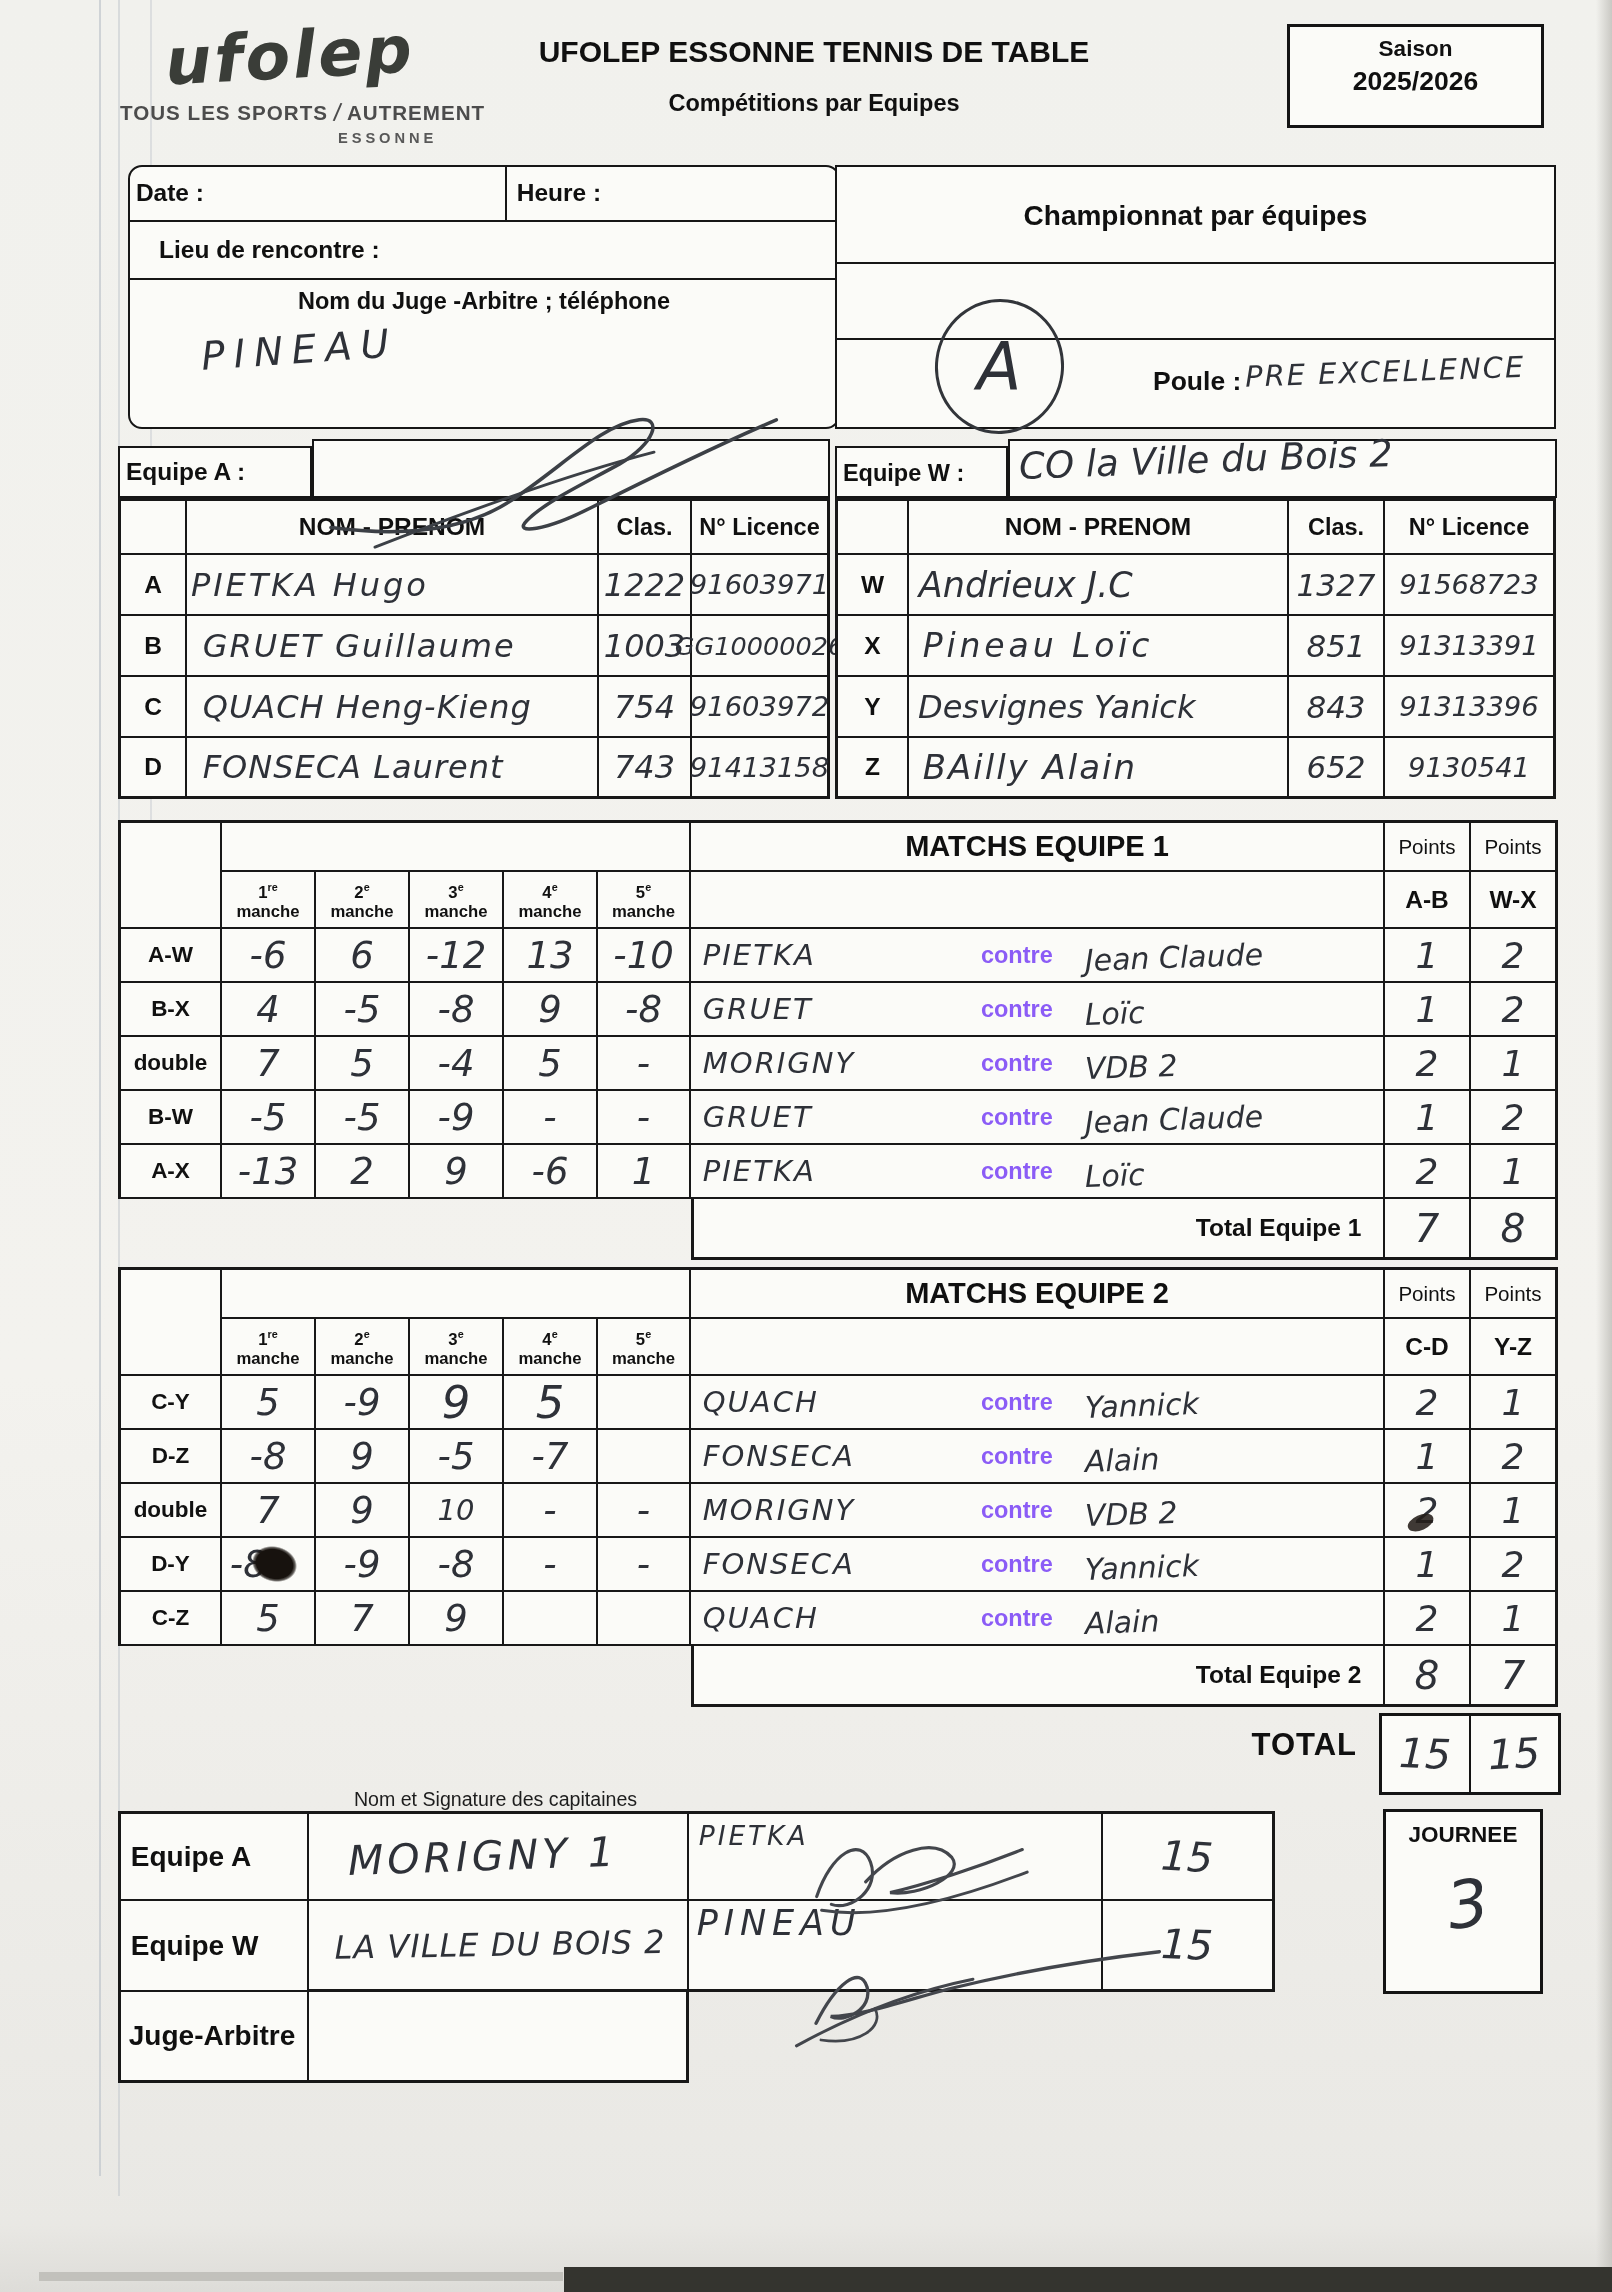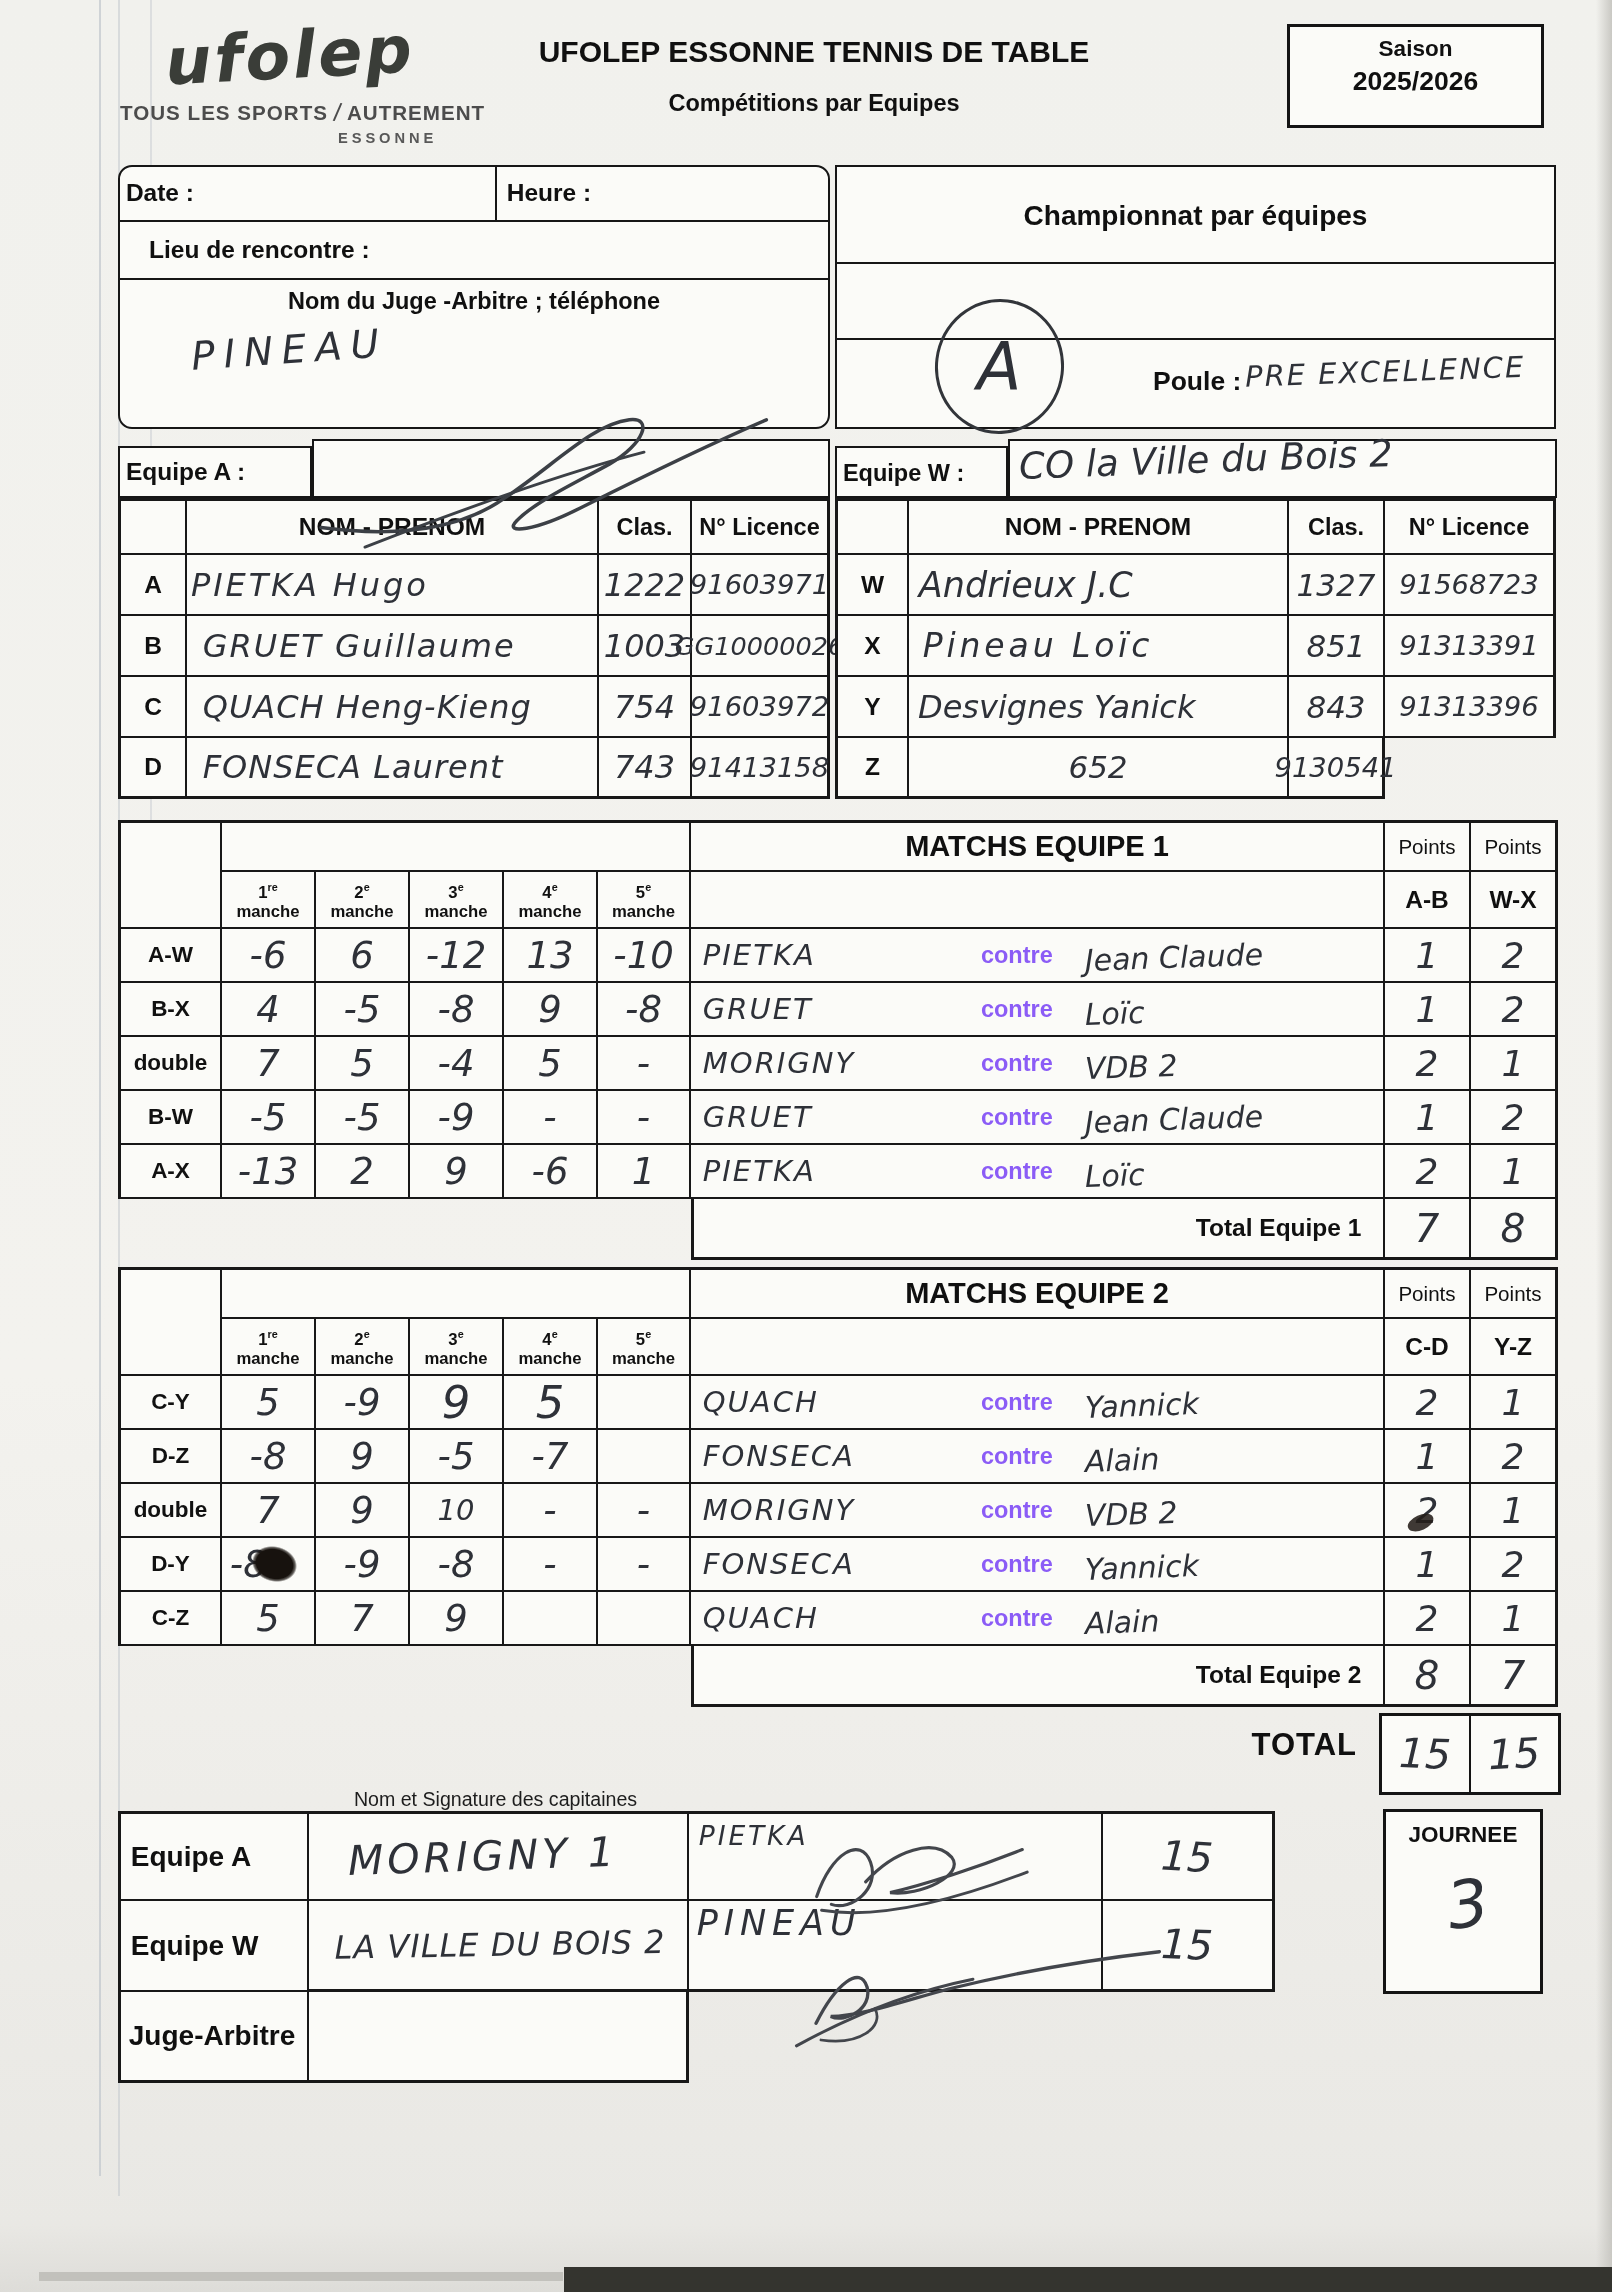--- a/index.html
+++ b/index.html
@@ -68,21 +68,21 @@
   <div class="abs pr" style="left:338px;top:130px;font-size:14.7px;letter-spacing:3.9px;color:#585858;">ESSONNE</div>
 
   <div class="abs pr" style="left:461px;top:35px;width:706px;text-align:center;font-size:30px;">UFOLEP ESSONNE TENNIS DE TABLE</div>
   <div class="abs pr" style="left:461px;top:90px;width:706px;text-align:center;font-size:23.5px;">Compétitions par Equipes</div>
 
   <div class="abs" style="left:1287px;top:23.5px;width:257px;height:104px;border:3.9px solid #141414;background:#fbfbf8;text-align:center;">
     <div class="pr" style="font-size:22.5px;margin-top:9.8px;">Saison</div>
     <div class="pr" style="font-size:26.5px;margin-top:3.9px;">2025/2026</div>
   </div>
 
-  <div class="abs b" style="left:118px;top:165px;width:712px;height:264px;border-radius:14px;">
+  <div class="abs b" style="left:128px;top:165px;width:712px;height:264px;border-radius:14px;">
     <div style="display:flex;border-bottom:2.9px solid #161616;height:55px;box-sizing:border-box;">
       <div class="pr" style="width:377px;border-right:2.9px solid #161616;font-size:24.5px;padding:11.8px 0 0 5.9px;box-sizing:border-box;">Date :</div>
       <div class="pr" style="flex:1;font-size:24.5px;padding:11.8px 0 0 9.8px;">Heure :</div>
     </div>
     <div class="pr" style="border-bottom:2.9px solid #161616;height:58px;font-size:24.5px;padding:13.7px 0 0 29px;box-sizing:border-box;">Lieu de rencontre :</div>
     <div style="position:relative;height:145px;">
       <div class="pr" style="text-align:center;font-size:23.5px;padding-top:7.8px;">Nom du Juge -Arbitre ; téléphone</div>
       <div class="hw" style="position:absolute;left:71px;top:47px;font-size:39px;letter-spacing:8.8px;transform:rotate(-4deg);">PINEAU</div>
       <svg style="position:absolute;left:186px;top:86px;z-index:5;" width="490" height="186" viewBox="0 0 500 190">
         <path d="M15,165 C90,175 150,168 195,140 C250,105 290,60 330,55 C355,52 345,80 310,100 C270,122 235,138 215,158 C200,173 235,168 280,145 C330,120 400,85 470,55" fill="none" stroke="#3c4046" stroke-width="3.6" stroke-linecap="round"></path>
@@ -153,20 +153,21 @@
     <div class="c left hw" style="font-size:33px;padding-left:13.7px;letter-spacing:3.9px;">Pineau Loïc</div>
     <div class="c hw" style="font-size:31px;">851</div>
     <div class="c br3 hw" style="font-size:27.4px;">91313391</div>
 
     <div class="c bl pr" style="font-size:24.5px;">Y</div>
     <div class="c left hw" style="font-size:32px;padding-left:9px;">Desvignes Yanick</div>
     <div class="c hw" style="font-size:31px;">843</div>
     <div class="c br3 hw" style="font-size:27.4px;">91313396</div>
 
     <div class="c bl bb3 pr" style="font-size:24.5px;">Z</div>
+    <div class="c left bb3 hw" style="font-size:34px;padding-left:13.7px;letter-spacing:2px;">BAilly Alain</div>
     <div class="c bb3 hw" style="font-size:31px;">652</div>
     <div class="c br3 bb3 hw" style="font-size:27.4px;">9130541</div>
   </div>
 
   <div class="mt" style="top:820px;">
     <div class="c bt bl" style="grid-row:1/3;"></div>
     <div class="c bt" style="grid-column:2/7;"></div>
     <div class="c bt pr" style="font-size:29px;">MATCHS EQUIPE 1</div>
     <div class="c bt" style="font-size:20.6px;">Points</div>
     <div class="c bt br3" style="font-size:20.6px;">Points</div>

